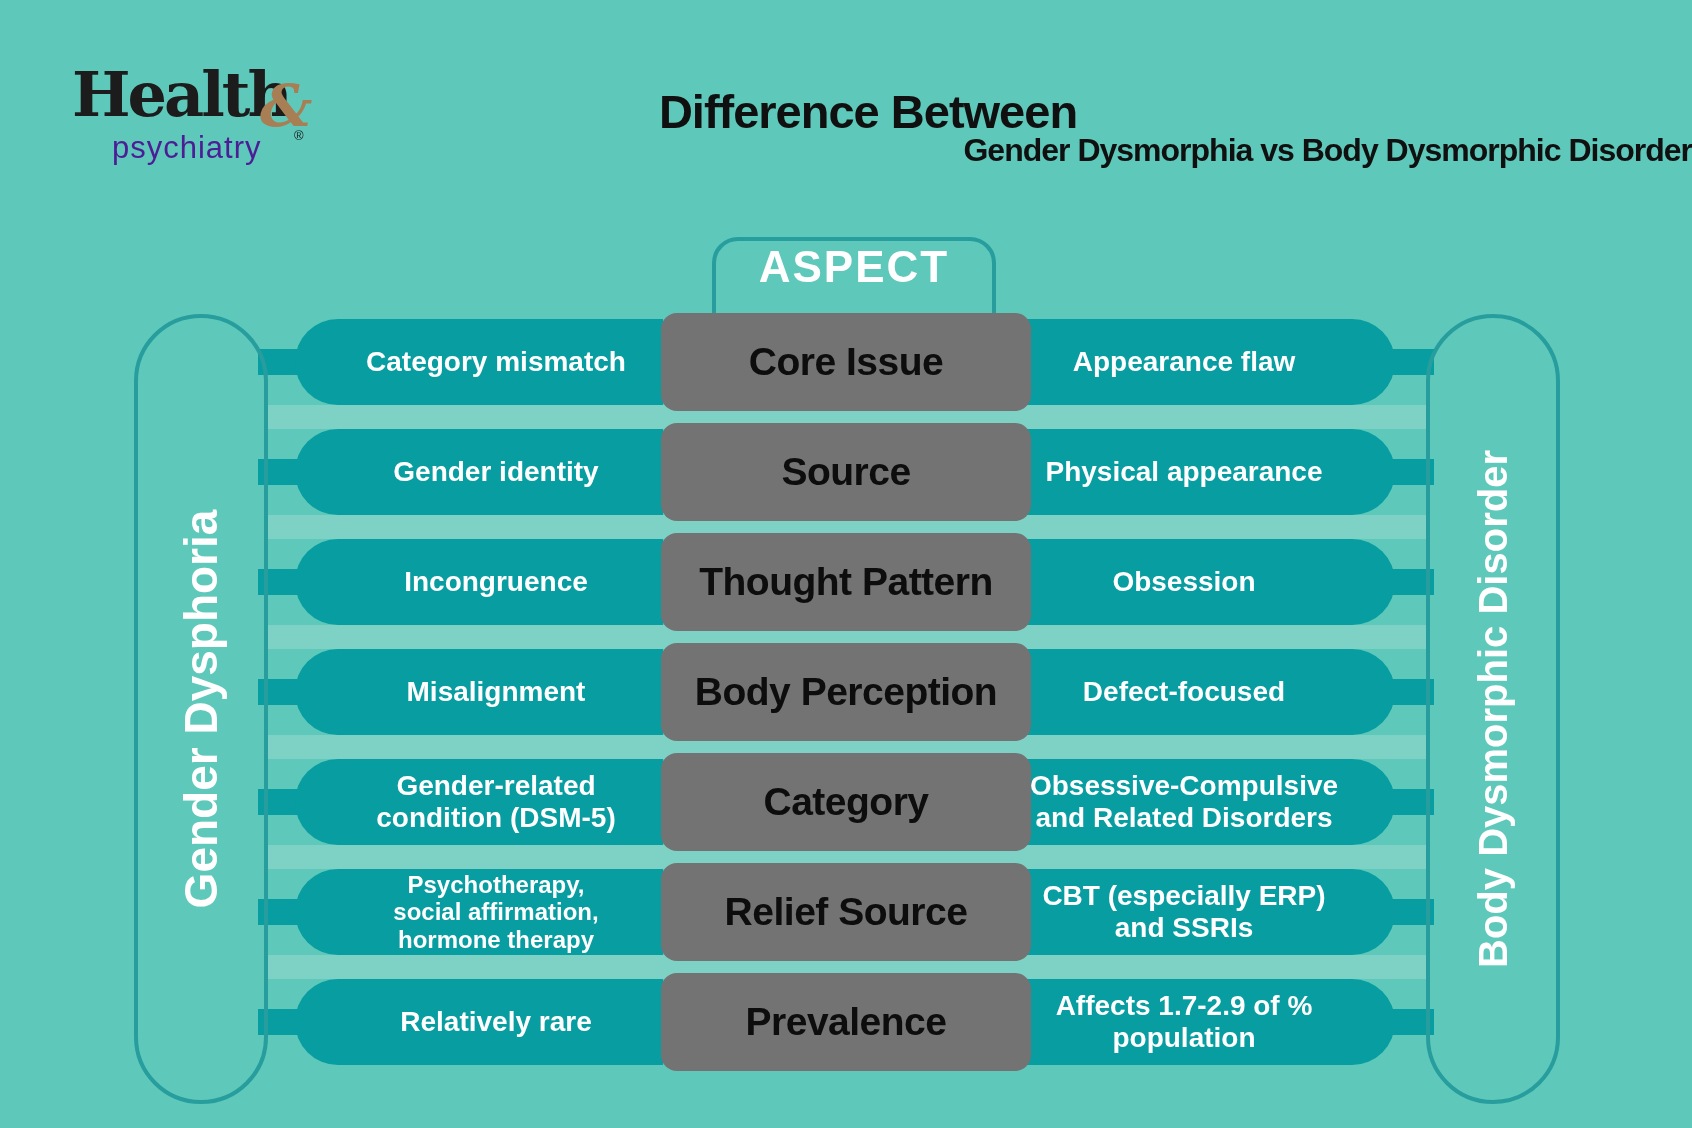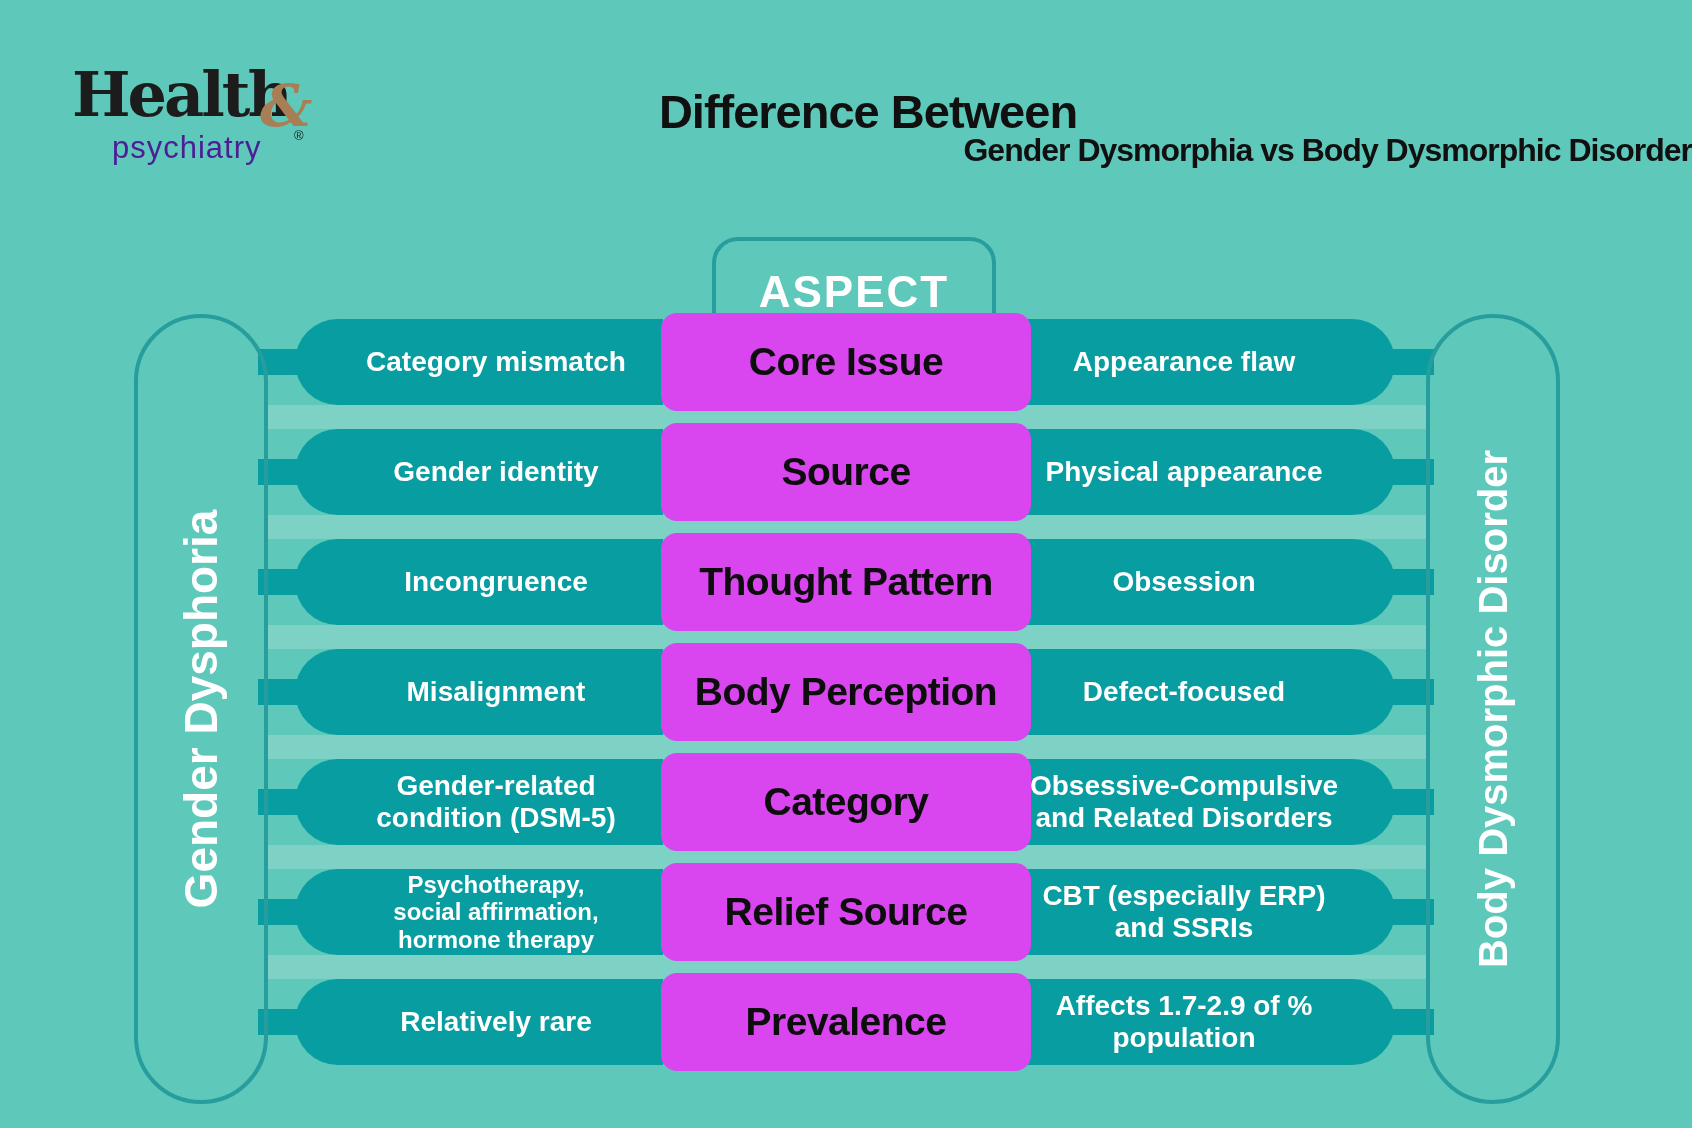--- a/index.html
+++ b/index.html
@@ -29,42 +29,42 @@
   .title{position:absolute;left:0;right:0;text-align:center;color:#101010;font-weight:700;}
   .title.l1{top:84px;font-size:47px;letter-spacing:-1px;padding-left:44px;}
   .title.l2{top:132px;font-size:32px;letter-spacing:-1px;text-align:right;}
   
   .aspect-box{
     position:absolute;left:712px;top:237px;width:276px;height:110px;
     border:4px solid #279e9d;border-radius:26px;z-index:1;
     display:flex;justify-content:center;align-items:flex-start;
   }
   .aspect-box span{
-    margin-top:26px;font-size:44px;font-weight:700;color:#ffffff;letter-spacing:2px;
+    margin-top:1px;font-size:44px;font-weight:700;color:#ffffff;letter-spacing:2px;
   }
   
   .band{
     position:absolute;left:268px;width:1158px;height:24px;
     background:#7ed2c5;z-index:1;
   }
   
   .pill{
     position:absolute;height:86px;background:#089da1;z-index:2;
     display:flex;align-items:center;justify-content:center;
     color:#ffffff;font-weight:700;text-align:center;white-space:pre-line;
     line-height:1.15;
   }
   .pill.left{left:295px;width:368px;border-radius:43px 0 0 43px;padding:0 12px 0 46px;box-sizing:border-box;font-size:28px;}
   .pill.right{left:1011px;width:384px;border-radius:0 43px 43px 0;padding:0 52px 0 14px;box-sizing:border-box;font-size:28px;}
   .pill.small{font-size:24px;}
   .stub{position:absolute;width:48px;height:26px;background:#089da1;z-index:2;}
   .stub.l{left:258px;}
   .stub.r{left:1386px;}
   .aspect-card{
-    position:absolute;left:661px;width:370px;height:98px;background:#d946ef;
+    position:absolute;left:661px;width:370px;height:98px;background:#737373;
     border-radius:16px;z-index:3;display:flex;align-items:center;justify-content:center;
     color:#0d0d0d;font-size:39px;font-weight:700;letter-spacing:-0.5px;
   }
   
   .side-pill{
     position:absolute;top:314px;width:134px;height:790px;
     border:4px solid #279e9d;border-radius:70px;z-index:2;box-sizing:border-box;
   }
   .side-pill.left{left:134px;}
   .side-pill.right{left:1426px;}

